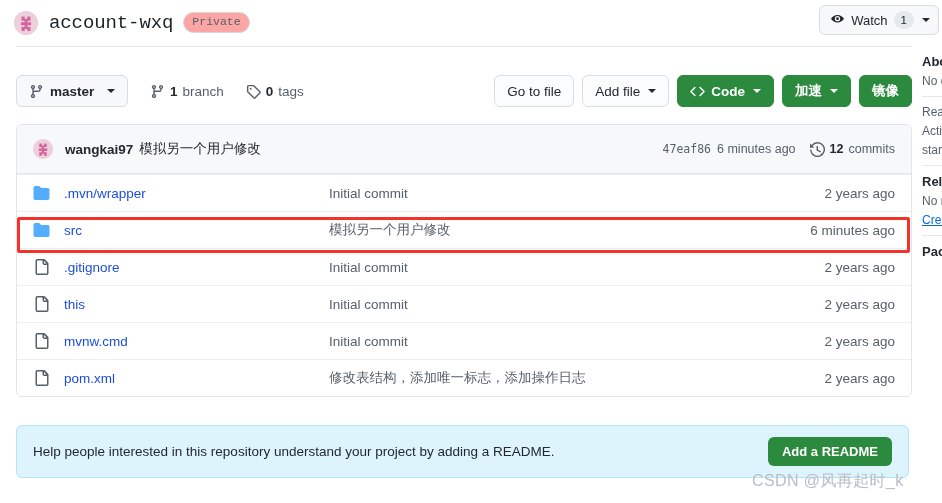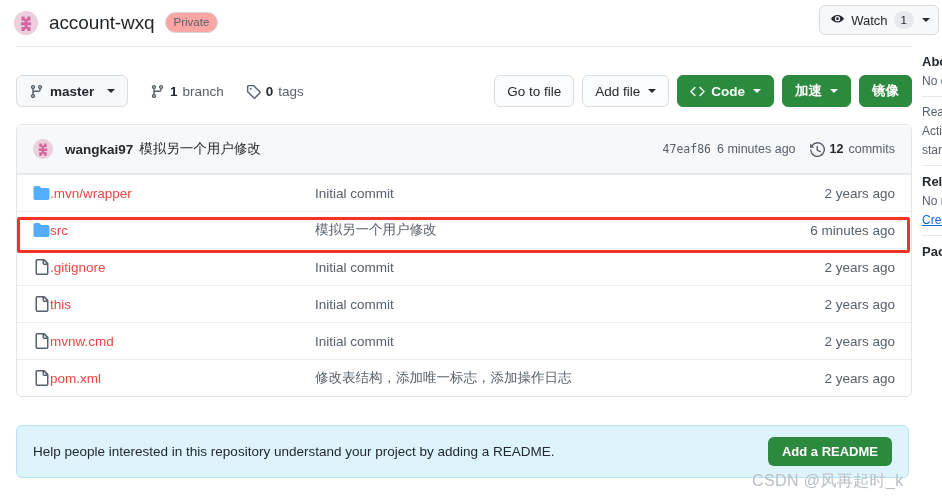--- a/index.html
+++ b/index.html
@@ -19,20 +19,21 @@
 
   
   .repo-header {
     position: absolute;
     left: 0; top: 0;
     width: 918px;
     height: 45px;
     display: flex;
     align-items: center;
     padding-left: 14px;
+    font-family: Liberation Mono, monospace;
   }
   .avatar {
     width: 24px; height: 24px;
     border-radius: 50%;
     background: #ecd0dd;
     position: relative;
     flex: 0 0 auto;
     overflow: hidden;
   }
   .avatar svg { display: block; }
@@ -207,21 +208,22 @@
     position: relative;
   }
   .frow:first-of-type { border-top: none; }
   .ficon {
     width: 17px; height: 16px;
     flex: 0 0 auto;
     display: flex;
     align-items: center;
   }
   .fname {
-    color: #ef4444;
+    margin-left: 14px;
+    color: #1d4ed8;
     width: 265px;
     overflow: hidden;
     white-space: nowrap;
   }
   .fmsg {
     color: #57606a;
     flex: 1 1 auto;
     overflow: hidden;
     white-space: nowrap;
   }

